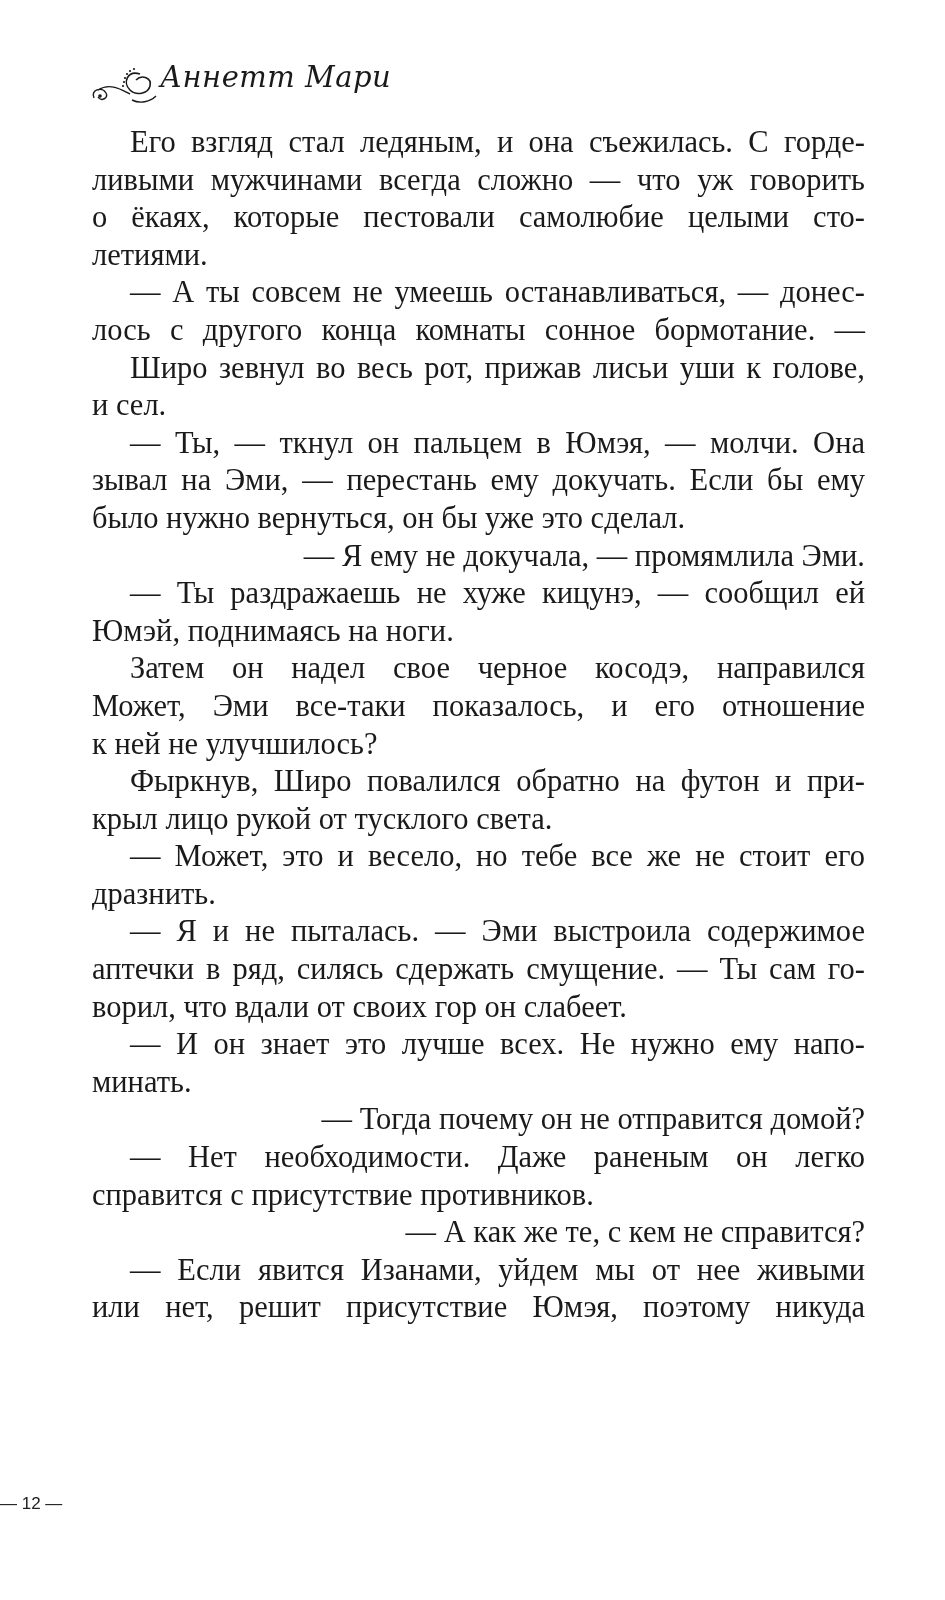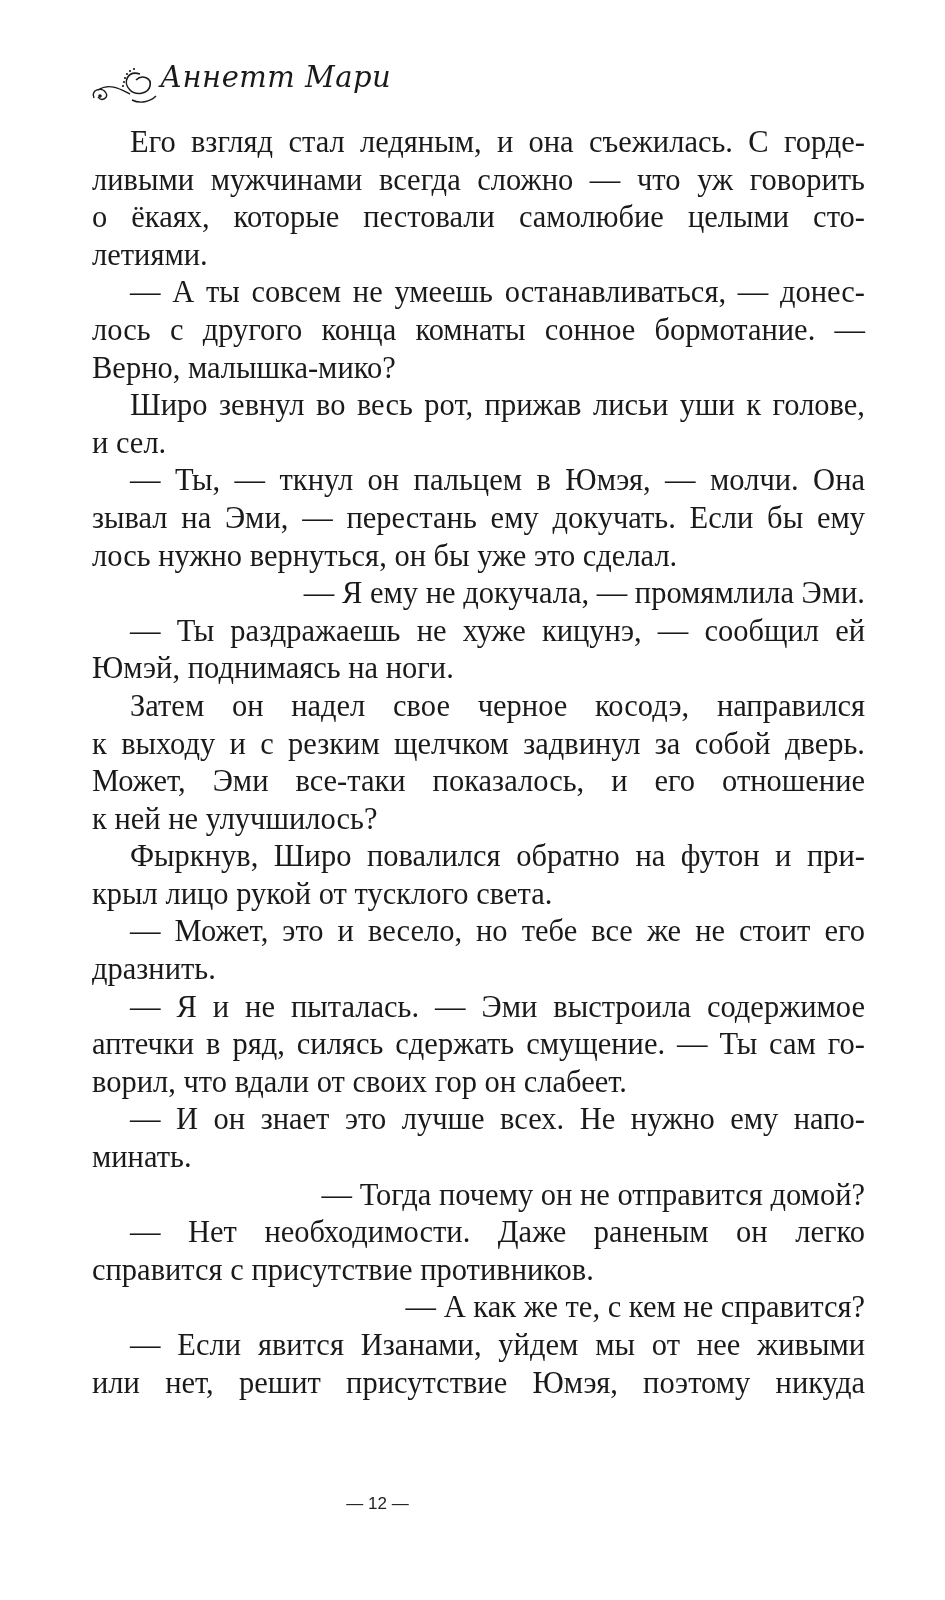--- a/index.html
+++ b/index.html
@@ -4,21 +4,21 @@
   <style>
     html, body { margin: 0; padding: 0; background: #ffffff; }
     body { width: 945px; height: 1600px; position: relative; overflow: hidden; color: #1a1a1a; }
     .header { position: absolute; left: 88px; top: 60px; height: 60px; display: flex; align-items: flex-start; }
     .ornament { width: 70px; height: 50px; margin-right: 2px; }
     .author { font-family: "DejaVu Serif", serif; font-style: italic; font-size: 29px; letter-spacing: 0.5px; color: #1a1a1a; }
     .body-text { position: absolute; left: 92px; top: 124px; width: 773px; font-family: "Liberation Serif", serif; font-size: 30.5px; }
     .line { height: 37.6px; line-height: 37.6px; white-space: nowrap; }
     .line.justify { text-align: justify; text-align-last: justify; }
     .line.indent { padding-left: 38px; text-align: right; }
-    .page-number { position: absolute; left: 0; width: 755px; top: 1494px; text-align: center; font-family: "Liberation Sans", sans-serif; font-size: 17px; color: #222; }
+    .page-number { position: absolute; left: 0; width: 755px; top: 1494px; font-family: "Liberation Sans", sans-serif; font-size: 17px; color: #222; }
   </style>
 </head>
 <body>
 
 <div class="header">
   <svg class="ornament" viewBox="0 0 70 50">
     <path d="M6 38 C2 30, 14 26, 18 33 C21 38, 13 42, 10 37" fill="none" stroke="#1a1a1a" stroke-width="1.4"></path>
     <circle cx="12" cy="36" r="1.8" fill="#1a1a1a"></circle>
     <path d="M10 30 C22 22, 34 30, 42 34" fill="none" stroke="#1a1a1a" stroke-width="1.4"></path>
     <path d="M52 14 C40 10, 34 22, 42 30 C48 36, 60 34, 62 26 C64 18, 54 14, 48 20" fill="none" stroke="#1a1a1a" stroke-width="1.6"></path>
@@ -33,31 +33,29 @@
   <span class="author">Аннетт Мари</span>
 </div>
 
 <div class="body-text" id="body-text">
     <div class="line indent justify">Его взгляд стал ледяным, и она съежилась. С горде-</div>
     <div class="line justify">ливыми мужчинами всегда сложно — что уж говорить</div>
     <div class="line justify">о ёкаях, которые пестовали самолюбие целыми сто-</div>
     <div class="line">летиями.</div>
     <div class="line indent justify">— А ты совсем не умеешь останавливаться, — донес-</div>
     <div class="line justify">лось с другого конца комнаты сонное бормотание. —</div>
-    <div class="line">Верно, малышка-мико?</div>
     <div class="line indent justify">Широ зевнул во весь рот, прижав лисьи уши к голове,</div>
     <div class="line">и сел.</div>
     <div class="line indent justify">— Ты, — ткнул он пальцем в Юмэя, — молчи. Она</div>
     <div class="line justify">зывал на Эми, — перестань ему докучать. Если бы ему</div>
-    <div class="line">лось нужно вернуться, он бы уже это сделал.</div>
+    <div class="line">было нужно вернуться, он бы уже это сделал.</div>
     <div class="line indent">— Я ему не докучала, — промямлила Эми.</div>
     <div class="line indent justify">— Ты раздражаешь не хуже кицунэ, — сообщил ей</div>
     <div class="line">Юмэй, поднимаясь на ноги.</div>
     <div class="line indent justify">Затем он надел свое черное косодэ, направился</div>
-    <div class="line justify">к выходу и с резким щелчком задвинул за собой дверь.</div>
     <div class="line justify">Может, Эми все-таки показалось, и его отношение</div>
     <div class="line">к ней не улучшилось?</div>
     <div class="line indent justify">Фыркнув, Широ повалился обратно на футон и при-</div>
     <div class="line">крыл лицо рукой от тусклого света.</div>
     <div class="line indent justify">— Может, это и весело, но тебе все же не стоит его</div>
     <div class="line">дразнить.</div>
     <div class="line indent justify">— Я и не пыталась. — Эми выстроила содержимое</div>
     <div class="line justify">аптечки в ряд, силясь сдержать смущение. — Ты сам го-</div>
     <div class="line">ворил, что вдали от своих гор он слабеет.</div>
     <div class="line indent justify">— И он знает это лучше всех. Не нужно ему напо-</div>

